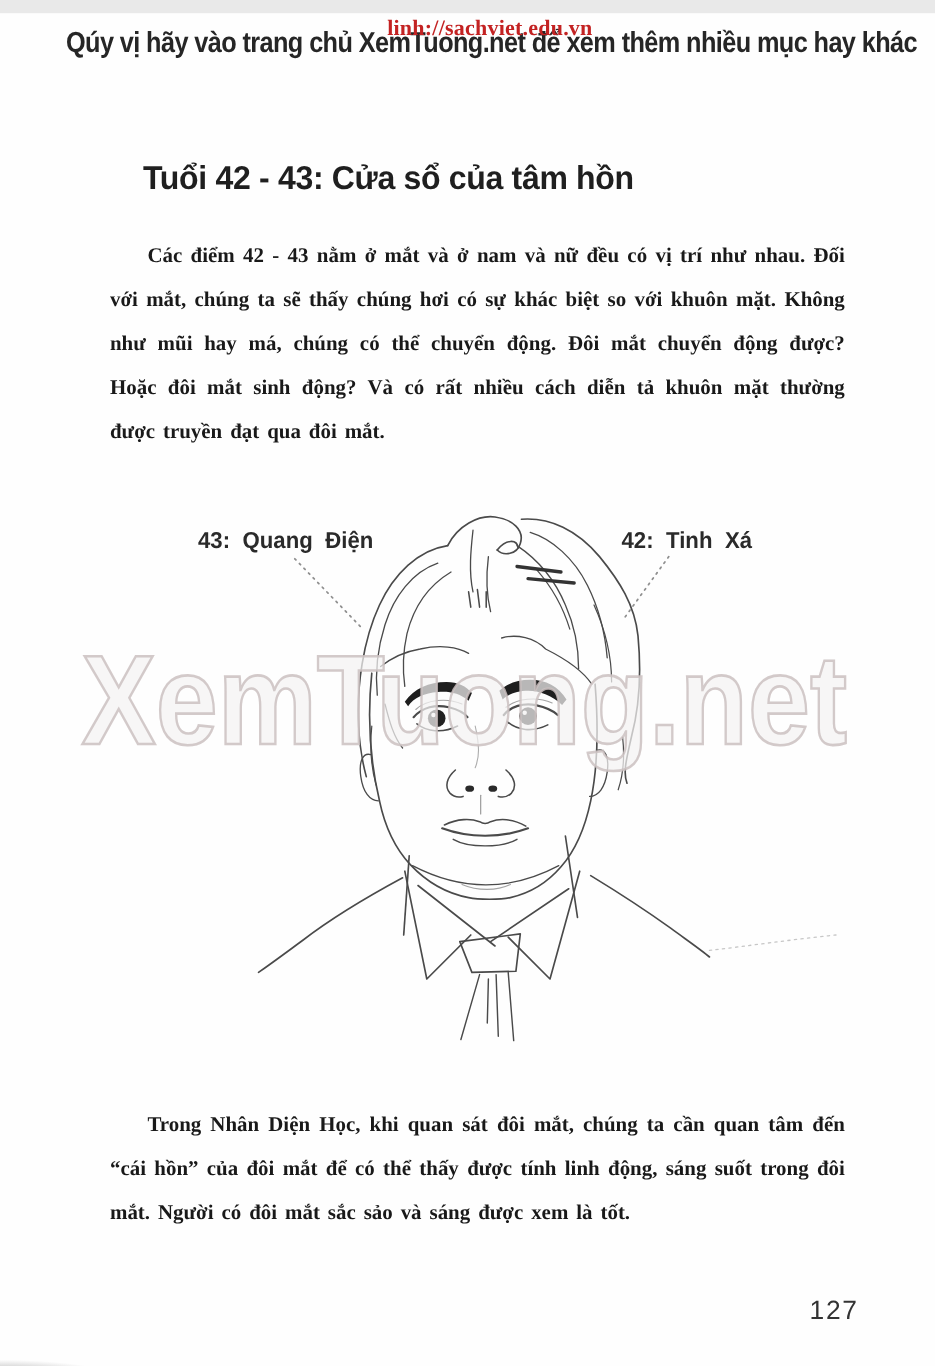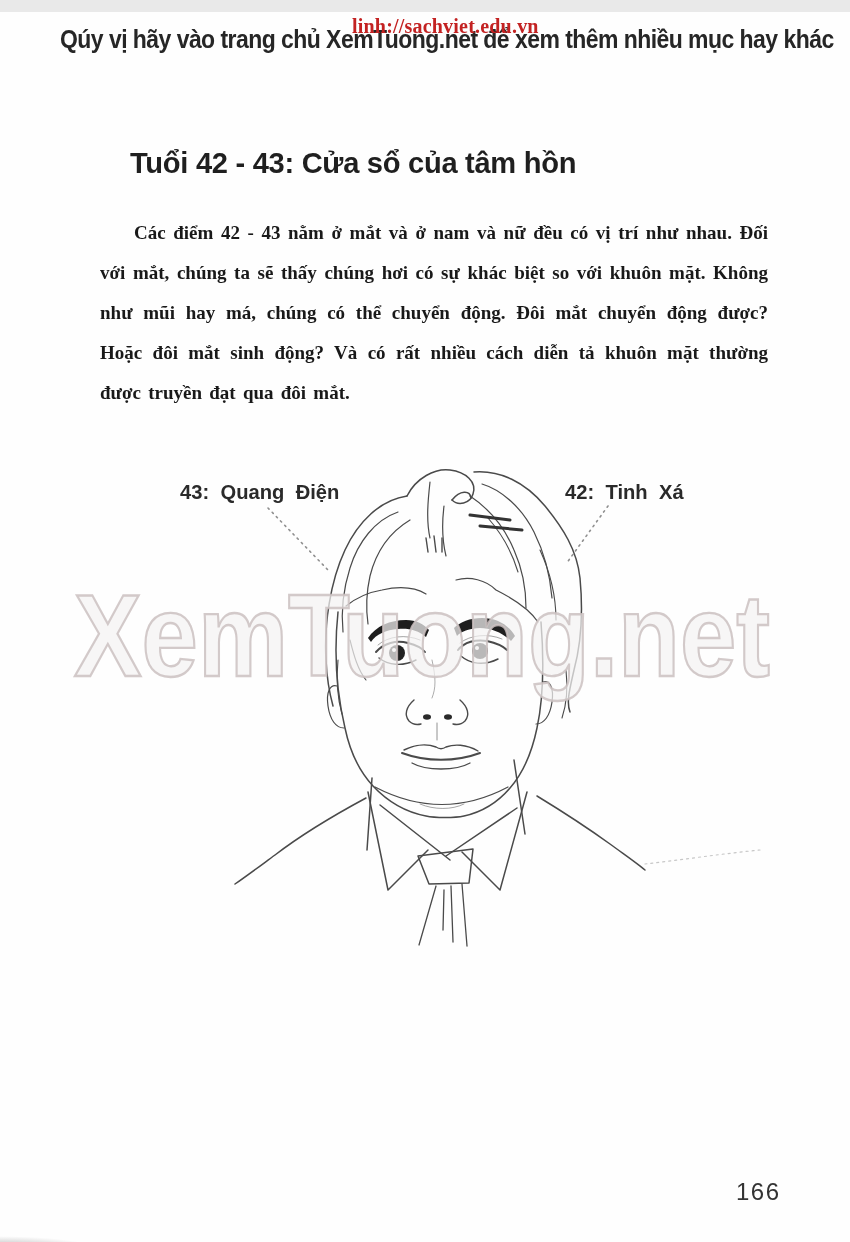--- a/index.html
+++ b/index.html
@@ -163,19 +163,20 @@
     </g>
   </svg>
 
   <svg class="watermark-svg" width="710" height="150" viewBox="0 0 710 150">
     <text x="2" y="112" textLength="696" lengthAdjust="spacingAndGlyphs" font-family="Liberation Sans, DejaVu Sans, sans-serif" font-size="116" font-weight="bold" fill="rgba(244,242,242,0.72)" stroke="rgba(203,193,193,0.85)" stroke-width="2.4">XemTuong.net</text>
   </svg>
 
   <div class="figure-label left">43: Quang Điện</div>
   <div class="figure-label right">42: Tinh Xá</div>
 
+  <p class="para para-2">Trong Nhân Diện Học, khi quan sát đôi mắt, chúng ta cần quan tâm đến “cái hồn” của đôi mắt để có thể thấy được tính linh động, sáng suốt trong đôi mắt. Người có đôi mắt sắc sảo và sáng được xem là tốt.</p>
 
-  <div class="page-number">166</div>
+  <div class="page-number">127</div>
 
   <div class="scan-edge"></div>
   <div class="scan-corner"></div>
 
 </div>
 
 </body></html>

